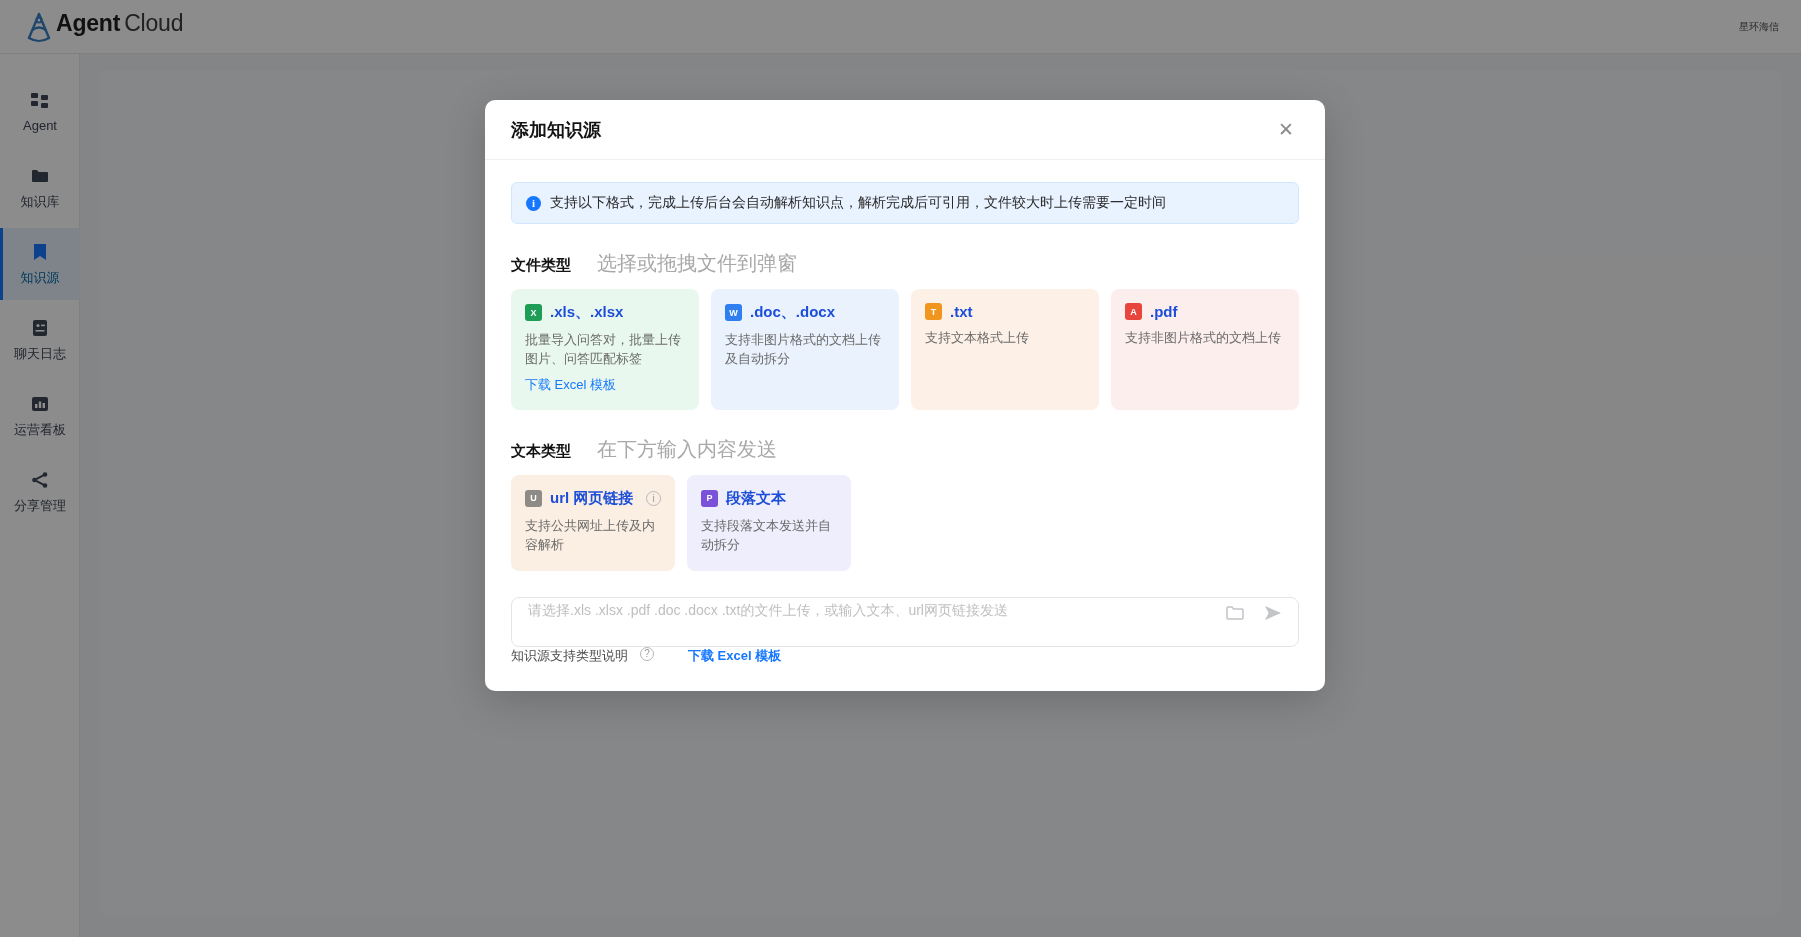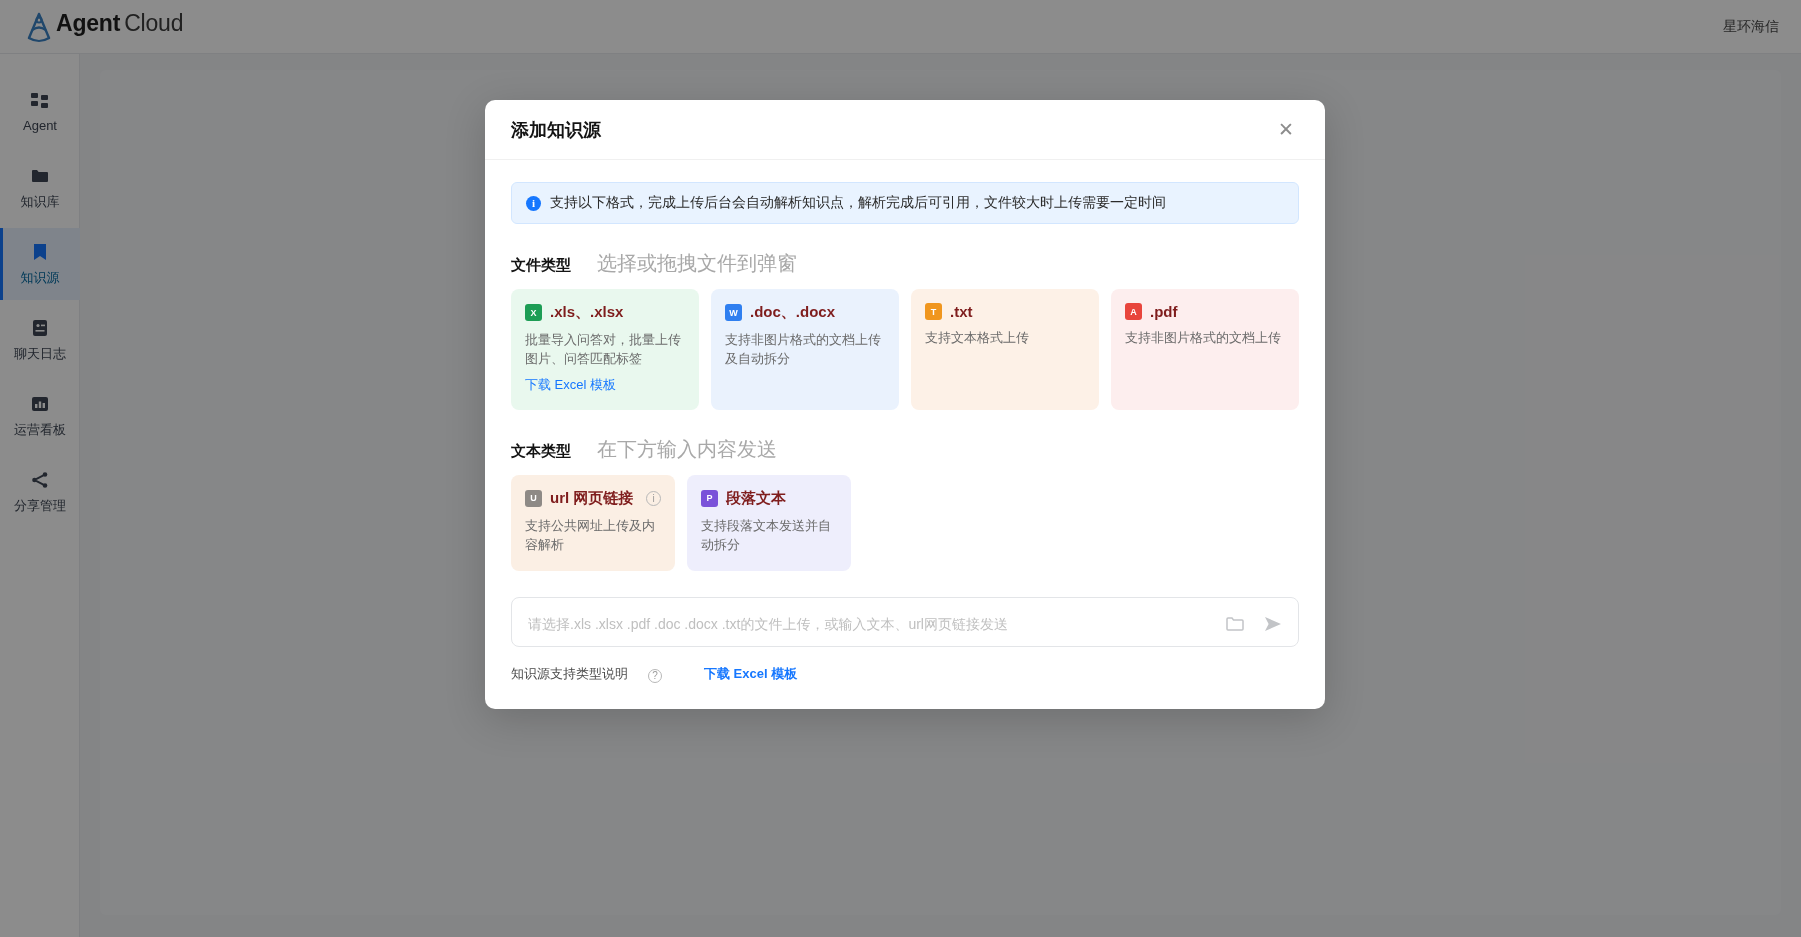--- a/index.html
+++ b/index.html
@@ -39,21 +39,21 @@
   .brand-mark { width: 34px; height: 34px; display: block; }
   .brand-text {
     font-size: 23px;
     letter-spacing: -0.2px;
     color: #1f1f1f;
   }
   .brand-text b { font-weight: 700; }
   .brand-text span { font-weight: 400; color: #3c3c3c; margin-left: 4px; }
   .topbar-right {
     margin-left: auto; margin-right: 22px;
-    font-size: 14px; color: #4a4a4a;
+    font-size: 10px; color: #4a4a4a;
   }
 
   
   .sidebar {
     position: absolute;
     top: 54px; left: 0;
     width: 80px; height: 883px;
     background: #ffffff;
     border-right: 1px solid #e8eaed;
     padding-top: 22px;
@@ -155,21 +155,21 @@
     flex: 1 1 0;
     border-radius: 8px;
     padding: 14px 14px 16px 14px;
     min-height: 96px;
     cursor: pointer;
   }
   .card-head {
     display: flex; align-items: center; gap: 8px;
     margin-bottom: 9px;
   }
-  .card-title { font-size: 15px; font-weight: 700; color: #7f1d1d; }
+  .card-title { font-size: 15px; font-weight: 700; color: #1d4ed8; }
   .card-desc { font-size: 13px; color: #6b6b6b; line-height: 1.45; }
   .card-link {
     font-size: 13px; color: #1677ff;
     margin-top: 7px; display: inline-block; cursor: pointer;
   }
   .help-mark {
     margin-left: auto;
     width: 15px; height: 15px;
     border: 1px solid #b8b8b8; border-radius: 50%;
     color: #9a9a9a; font-size: 10px;
@@ -192,40 +192,39 @@
 
   .cards.two { width: 340px; }
   .cards.two .card { flex: 0 0 164px; }
 
   
   .composer {
     margin-top: 4px;
     height: 50px;
     border: 1px solid #e3e5e8;
     border-radius: 8px;
-    display: flex; align-items: center;
+    display: flex; align-items: flex-start;
     padding: 4px 14px 0 16px;
     background: #fff;
   }
   .composer-input {
     flex: 1 1 auto;
     border: none; outline: none;
     font-size: 14px;
     font-family: inherit;
     color: #2b2b2b;
     background: transparent;
   }
   .composer-input::placeholder { color: #bfbfbf; }
   .composer-actions { display: flex; align-items: center; gap: 16px; margin-left: 10px; }
   .icon-btn { width: 22px; height: 22px; cursor: pointer; display: block; color: #bdbdbd; }
 
   
   .modal-foot {
-    margin-top: 18px;
-    display: flex; align-items: flex-end; gap: 20px;
+    display: flex; align-items: flex-start; gap: 12px;
     font-size: 13px; color: #4a4a4a;
   }
   .foot-link { color: #1677ff; font-weight: 700; margin-left: 22px; cursor: pointer; }
   .foot-q {
     width: 14px; height: 14px;
     border: 1px solid #b8b8b8; border-radius: 50%;
     color: #9a9a9a; font-size: 10px;
     display: flex; align-items: center; justify-content: center;
     cursor: pointer;
   }

